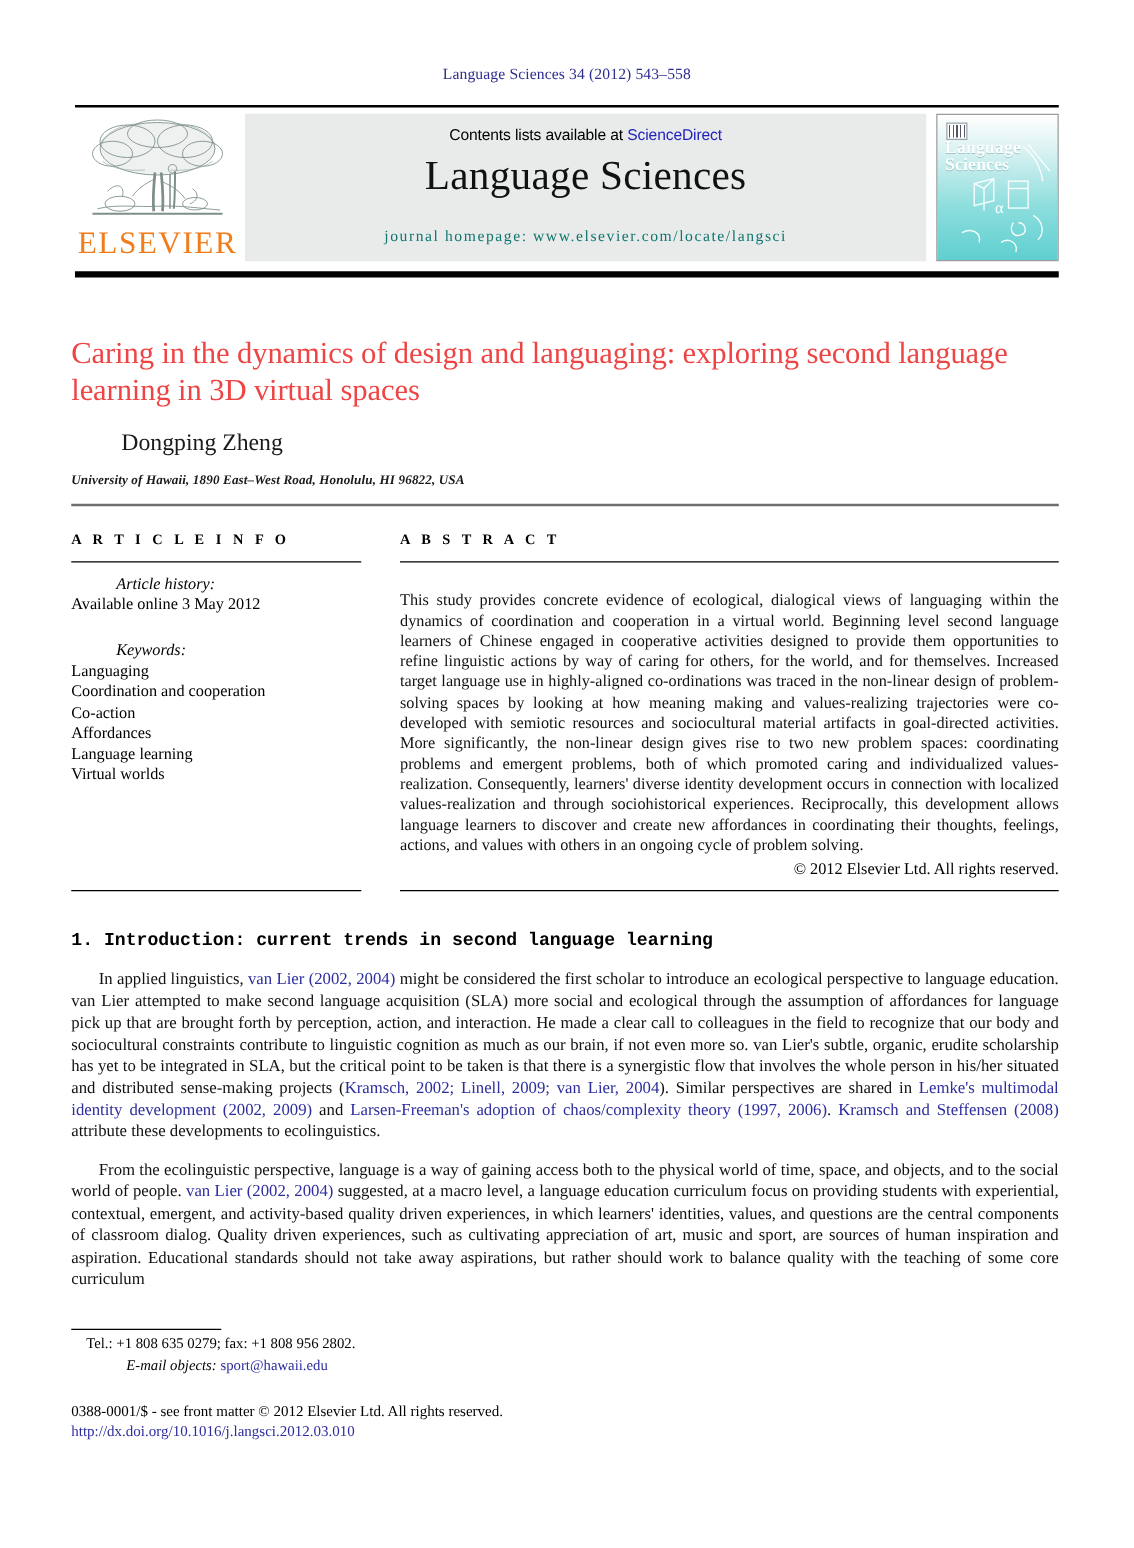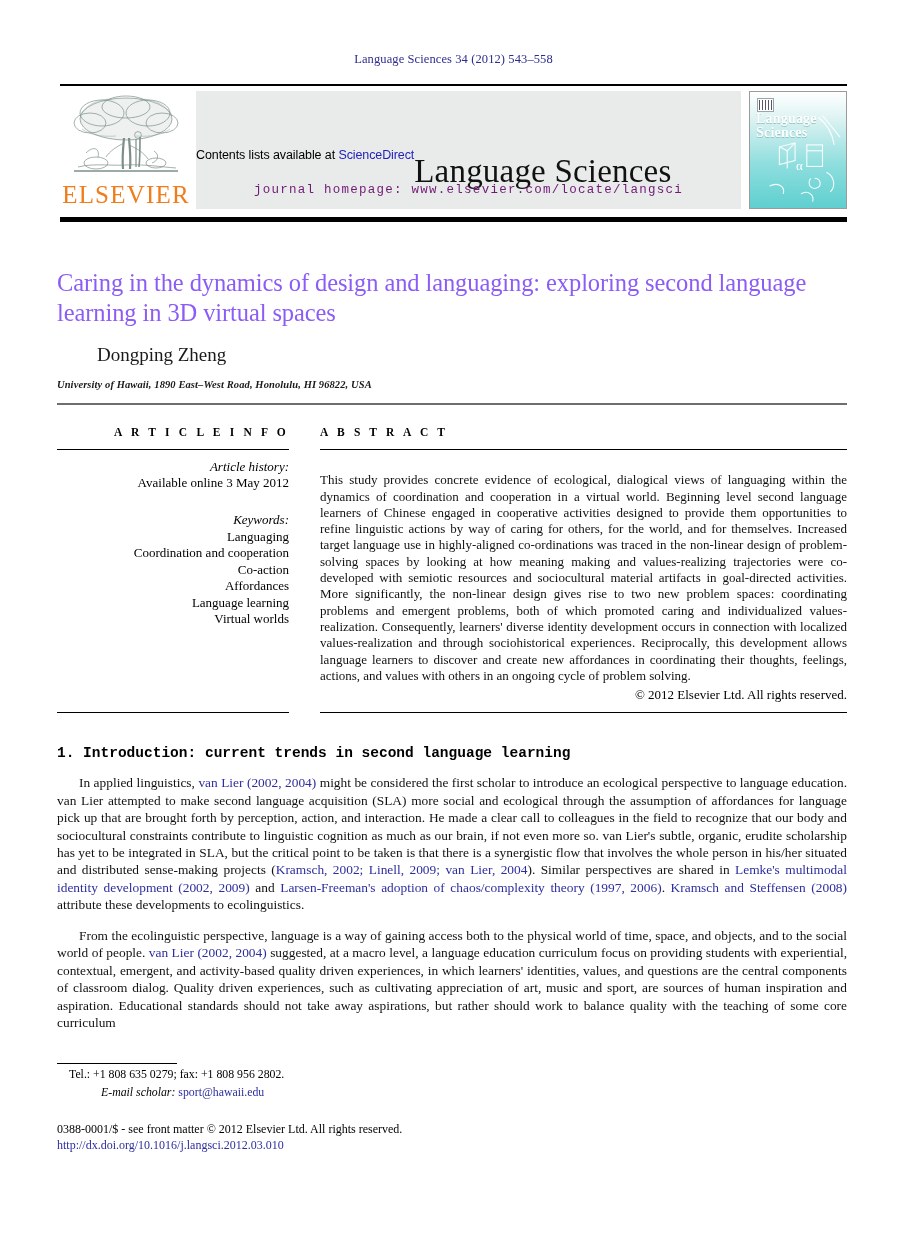--- a/index.html
+++ b/index.html
@@ -70,49 +70,49 @@
     line-height: 1;
     margin-top: 1px;
   }
   .journal-panel {
     flex: 1 1 auto;
     background: #e9ebeb;
     margin-left: 4px;
     margin-right: 8px;
     position: relative;
     display: flex;
-    flex-direction: row;
+    flex-direction: column;
     align-items: center;
     justify-content: flex-start;
     box-sizing: border-box;
     padding-top: 10px;
   }
   .contents-line {
     font-family: "Liberation Sans", sans-serif;
     font-size: 12.5px;
     color: #000;
     letter-spacing: -0.1px;
   }
   .contents-line .sd-link { color: #2222bb; }
   .journal-title {
     font-family: "Liberation Serif", serif;
     font-size: 33px;
     color: #111;
-    margin-top: 32px;
+    margin-top: 8px;
     letter-spacing: .2px;
   }
   .homepage-line {
-    font-family: Liberation Mono, monospace;
+    font-family: Liberation Serif, serif;
     font-size: 12.5px;
     letter-spacing: 1.25px;
     position: absolute;
     bottom: 12px;
     left: 0; right: 0;
     text-align: center;
-    color: #701a75;
+    color: #0f766e;
   }
   .cover-thumb {
     flex: 0 0 98px;
     width: 98px;
     border: 1px solid #9b9b9b;
     box-sizing: border-box;
     background: linear-gradient(#ffffff 0%, #dff3f3 22%, #8fdede 62%, #5fcfcf 100%);
     position: relative;
     overflow: hidden;
   }
@@ -156,21 +156,21 @@
     width: 787px;
     margin-top: 8px;
   }
 
   
   .title-block { position: absolute; left: 57px; top: 268px; width: 790px; }
   .paper-title {
     font-family: "Liberation Serif", serif;
     font-size: 24.5px;
     line-height: 30px;
-    color: #8b5cf6;
+    color: #ef4444;
     letter-spacing: -0.1px;
   }
   .author {
     font-family: "Liberation Serif", serif;
     font-size: 19px;
     margin-top: 16px;
     color: #1a1a1a;
     margin-left: 40px;
   }
   .affiliation {
@@ -190,21 +190,20 @@
     height: 2px;
     background: #6e6e6e;
   }
 
   
   .info-col {
     position: absolute;
     left: 57px;
     top: 426px;
     width: 232px;
-    text-align: right;
   }
   .abs-col {
     position: absolute;
     left: 320px;
     top: 426px;
     width: 527px;
   }
   .sec-label {
     font-family: "Liberation Serif", serif;
     font-size: 11.5px;
@@ -413,21 +412,21 @@
     <div class="h1">1. Introduction: current trends in second language learning</div>
 
     <p class="para"><span>In applied linguistics, </span><span class="lnk">van Lier (2002, 2004)</span><span> might be considered the first scholar to introduce an ecological perspective to language education. van Lier attempted to make second language acquisition (SLA) more social and ecological through the assumption of affordances for language pick up that are brought forth by perception, action, and interaction. He made a clear call to colleagues in the field to recognize that our body and sociocultural constraints contribute to linguistic cognition as much as our brain, if not even more so. van Lier's subtle, organic, erudite scholarship has yet to be integrated in SLA, but the critical point to be taken is that there is a synergistic flow that involves the whole person in his/her situated and distributed sense-making projects (</span><span class="lnk">Kramsch, 2002; Linell, 2009; van Lier, 2004</span><span>). Similar perspectives are shared in </span><span class="lnk">Lemke's multimodal identity development (2002, 2009)</span><span> and </span><span class="lnk">Larsen-Freeman's adoption of chaos/complexity theory (1997, 2006)</span><span>. </span><span class="lnk">Kramsch and Steffensen (2008)</span><span> attribute these developments to ecolinguistics.</span></p>
 
     <p class="para" style="margin-top:0"><span>From the ecolinguistic perspective, language is a way of gaining access both to the physical world of time, space, and objects, and to the social world of people. </span><span class="lnk">van Lier (2002, 2004)</span><span> suggested, at a macro level, a language education curriculum focus on providing students with experiential, contextual, emergent, and activity-based quality driven experiences, in which learners' identities, values, and questions are the central components of classroom dialog. Quality driven experiences, such as cultivating appreciation of art, music and sport, are sources of human inspiration and aspiration. Educational standards should not take away aspirations, but rather should work to balance quality with the teaching of some core curriculum</span></p>
   </div>
 
   <div class="footnote">
     <div class="fn-rule"></div>
     <div class="fn-line">Tel.: +1 808 635 0279; fax: +1 808 956 2802.</div>
-    <div class="fn-line" style="padding-left:8px"><span class="ital">E-mail scholar:</span> <span class="lnk">sport@hawaii.edu</span></div>
+    <div class="fn-line" style="padding-left:8px"><span class="ital">E-mail objects:</span> <span class="lnk">sport@hawaii.edu</span></div>
   </div>
 
   <div class="colophon">
     <div>0388-0001/$ - see front matter © 2012 Elsevier Ltd. All rights reserved.</div>
     <div class="doi">http://dx.doi.org/10.1016/j.langsci.2012.03.010</div>
   </div>
 
 </div>
 
 </body></html>

